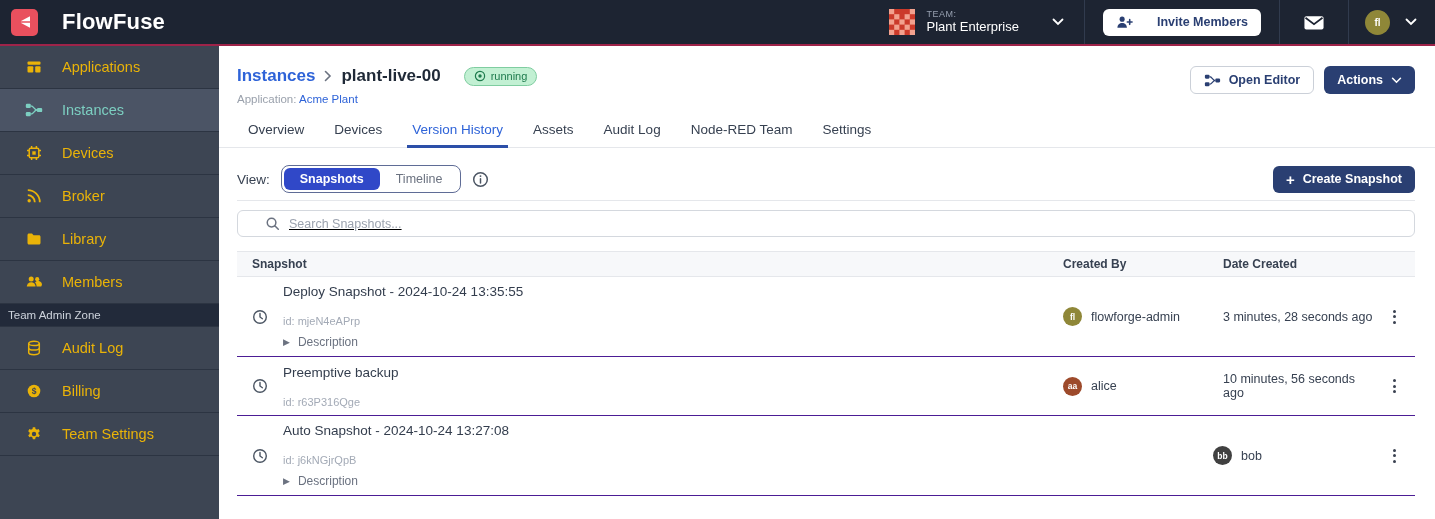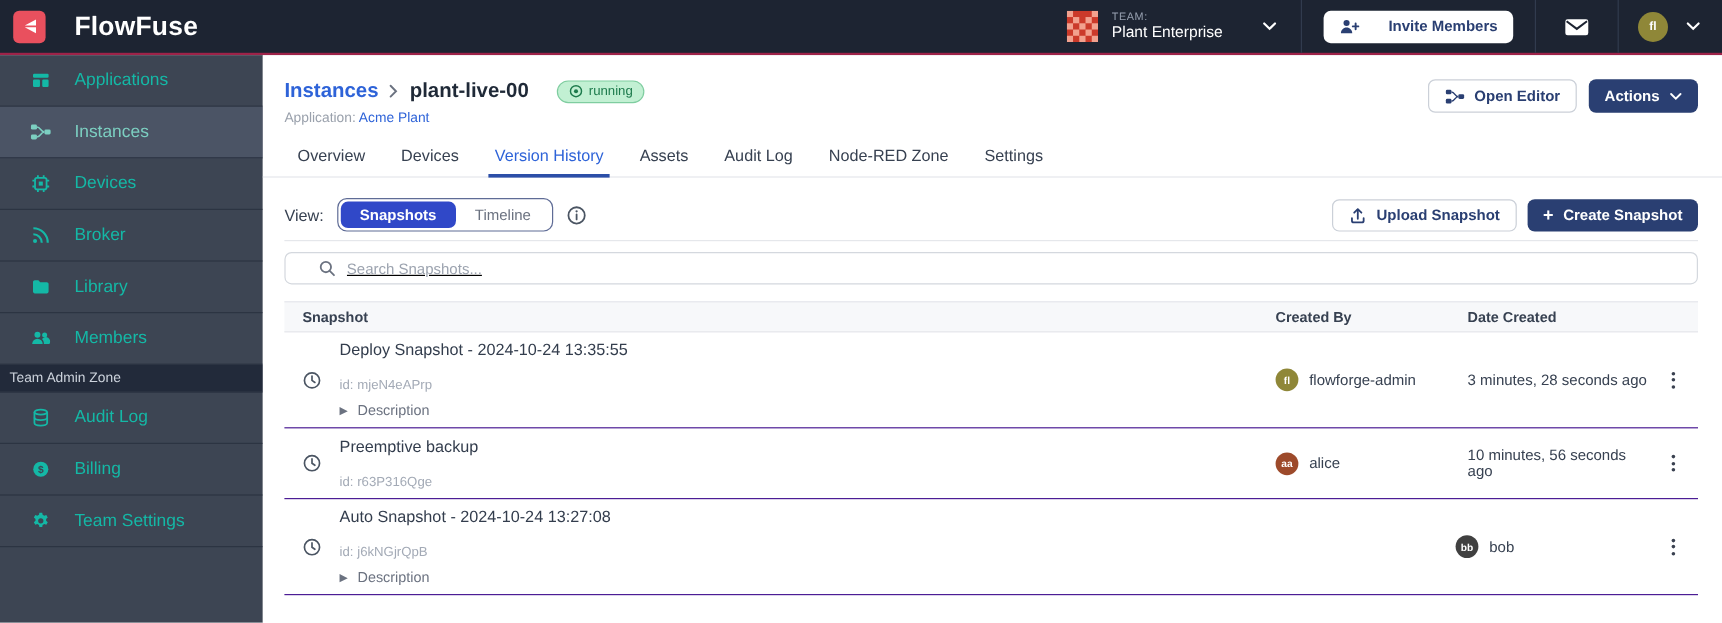--- a/index.html
+++ b/index.html
@@ -28,21 +28,21 @@
   .mail-btn { margin: 0 23px; background: none; border: none; display: flex; color: #fff; cursor: pointer; }
   .user-menu { display: flex; align-items: center; gap: 15px; padding: 0 18px 0 16px; height: 100%; cursor: pointer; }
   .avatar-round { border-radius: 50%; color: #fff; font-weight: bold;
     display: flex; align-items: center; justify-content: center; }
   .nav-avatar { width: 25px; height: 25px; font-size: 10px; }
   .user-chevron { color: #fff; display: flex; }
 
   
   .sidebar { position: absolute; top: 46px; left: 0; width: 219px; bottom: 0; background: #3D4553; }
   .side-item { height: 43px; display: flex; align-items: center; gap: 19px; padding-left: 25px;
-    color: #14b8a6; font-size: 14.5px; border-bottom: 1px solid #2C3442; cursor: pointer; }
+    color: #eab308; font-size: 14.5px; border-bottom: 1px solid #2C3442; cursor: pointer; }
   .side-icon { width: 18px; display: flex; justify-content: center; }
   .side-item.active { background: #4B5465; color: #7CCFC1; }
   .side-section { height: 23px; background: #222A3A; color: #CDD3DC; font-size: 11.5px;
     display: flex; align-items: center; padding-left: 8px; border-bottom: 1px solid #2C3442; }
 
   
   .main { position: absolute; left: 219px; top: 46px; right: 0; bottom: 0; background: #fff; }
   .page-header { display: flex; justify-content: space-between; align-items: flex-start; padding: 20px 20px 0 18px; }
   .breadcrumb { display: flex; align-items: center; gap: 9px; font-size: 17px; font-weight: bold; color: #1F2937; }
   .crumb-link { color: #2E63D8; cursor: pointer; text-decoration: none; }
@@ -322,50 +322,40 @@
         </button>
       </div>
     </div>
 
     <nav class="tabs">
       <span class="tab">Overview</span>
       <span class="tab">Devices</span>
       <span class="tab active">Version History</span>
       <span class="tab">Assets</span>
       <span class="tab">Audit Log</span>
-      <span class="tab">Node-RED Zone</span>
+      <span class="tab">Node-RED Team</span>
       <span class="tab">Settings</span>
     </nav>
 
     <div class="toolbar">
       <div class="toolbar-left">
         <span class="view-label">View:</span>
         <div class="toggle-group">
           <span class="toggle-seg active">Snapshots</span>
           <span class="toggle-seg">Timeline</span>
         </div>
         <button class="info-btn">
           <svg width="17" height="17" viewBox="0 0 16 16">
             <circle cx="8" cy="8" r="6.4" fill="none" stroke="#4B5563" stroke-width="1.4"></circle>
             <path d="M8 7.2v4" stroke="#4B5563" stroke-width="1.4" stroke-linecap="round"></path>
             <circle cx="8" cy="4.8" r="0.9" fill="#4B5563"></circle>
           </svg>
         </button>
       </div>
       <div class="toolbar-right">
-        <button class="btn btn-white">
-          <span style="display:flex;color:#2A3F72;">
-            <svg width="15" height="15" viewBox="0 0 16 16" fill="none" stroke="currentColor" stroke-width="1.6" stroke-linecap="round" stroke-linejoin="round">
-              <path d="M2.8 10.5v2.2c0 .8.7 1.5 1.5 1.5h7.4c.8 0 1.5-.7 1.5-1.5v-2.2"></path>
-              <path d="M8 11V2.8"></path>
-                <path d="M4.8 5.6L8 2.5l3.2 3.1"></path>
-            </svg>
-          </span>
-          <span>Upload Snapshot</span>
-        </button>
         <button class="btn btn-navy">
           <span class="plus-glyph">+</span>
           <span>Create Snapshot</span>
         </button>
       </div>
     </div>
 
     <div class="content-body">
       <div class="searchbar">
         <span style="display:flex;">

